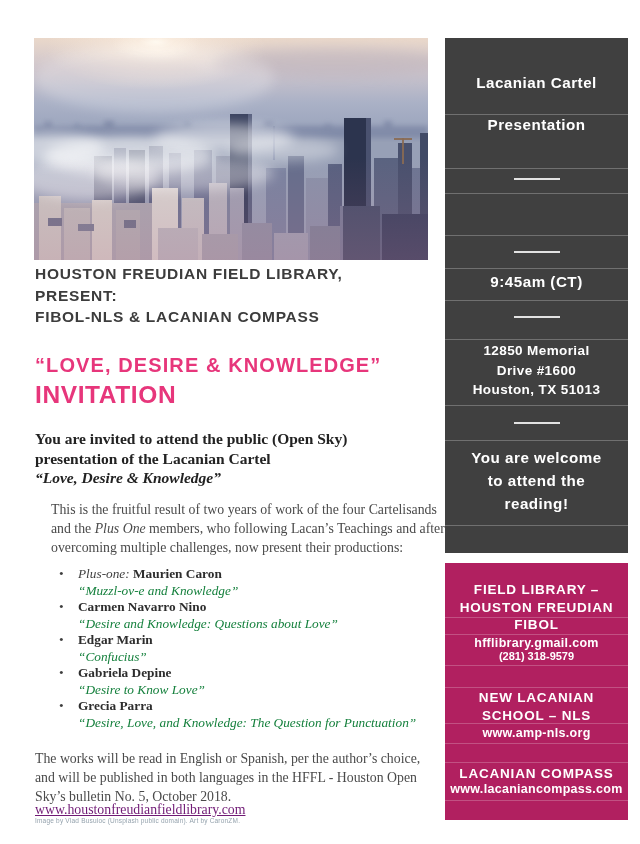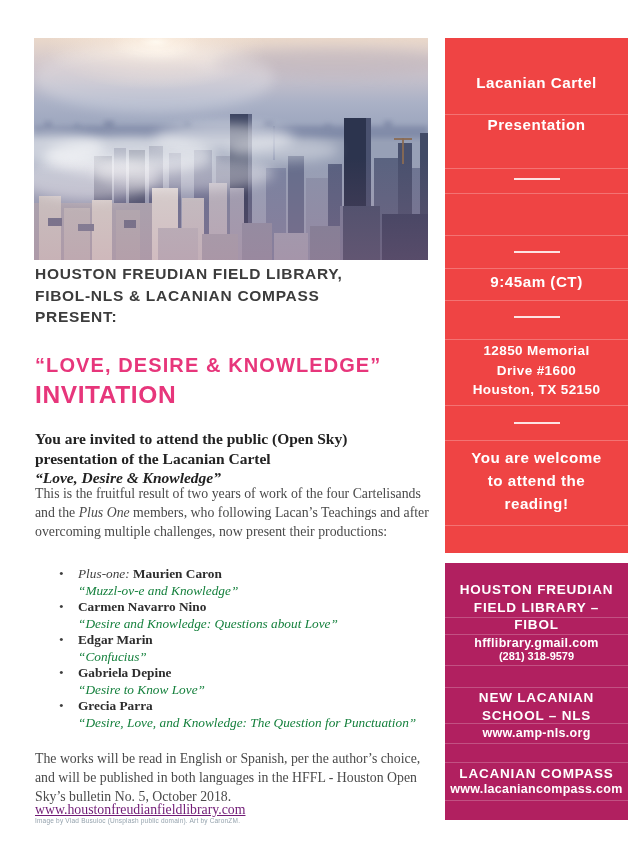--- a/index.html
+++ b/index.html
@@ -10,37 +10,37 @@
   .photo svg{display:block;width:100%;height:100%;}
   
   .presenters{position:absolute;left:35px;top:263px;width:398px;font-weight:bold;
               font-size:15.5px;line-height:21.5px;letter-spacing:.7px;color:#3c3c3c;}
   .title{position:absolute;left:35px;top:352px;color:#e7367b;font-weight:bold;}
   .title-quote{font-size:20px;line-height:27px;letter-spacing:1.1px;}
   .title-word{font-size:24.5px;line-height:31px;letter-spacing:.6px;}
   .invite{position:absolute;left:35px;top:429px;width:398px;font-family:"Liberation Serif",serif;
           font-weight:bold;font-size:15.5px;line-height:19.5px;color:#222222;}
   .invite .it{font-style:italic;}
-  .para{position:absolute;left:35px;top:484px;width:398px;margin:0;font-family:"Liberation Serif",serif;
+  .para{position:absolute;left:35px;top:484px;width:398px;margin:16px;font-family:"Liberation Serif",serif;
         font-size:13.8px;line-height:19px;color:#4a4a4a;}
   .para em{font-style:italic;}
   .bullets{position:absolute;left:59px;top:566px;width:364px;margin:0;padding:0;list-style:none;
            font-family:"Liberation Serif",serif;font-size:13.3px;line-height:16.5px;color:#3f3f3f;}
   .bullets li{display:flex;}
   .bm{width:19px;flex:0 0 19px;}
   .bn b{font-weight:bold;color:#2d2d2d;margin-top:30px;}
   .bp{font-style:italic;}
   .bw{font-style:italic;color:#15803d;}
   .closing{position:absolute;left:35px;top:749px;width:398px;margin:0;font-family:"Liberation Serif",serif;
            font-size:13.8px;line-height:19px;color:#4a4a4a;}
   .weblink{position:absolute;left:35px;top:802px;font-family:"Liberation Serif",serif;
            font-size:13.8px;color:#701a75;text-decoration:underline;}
   .credit{position:absolute;left:35px;top:817px;font-size:6.5px;letter-spacing:.2px;color:#94a2ad;}
   
-  .graybox{position:absolute;left:445px;top:38px;width:183px;height:515px;background:#ef4444;}
+  .graybox{position:absolute;left:445px;top:38px;width:183px;height:515px;background:#404040;}
   .gline,.addr,.welcome{position:absolute;left:0;width:100%;text-align:center;color:#ffffff;font-weight:bold;}
   .gline{font-size:15.2px;letter-spacing:.5px;}
   .addr{font-size:13.5px;line-height:19.5px;letter-spacing:.4px;}
   .welcome{font-size:15.2px;line-height:23px;letter-spacing:.5px;}
   .gsep{position:absolute;left:0;width:100%;height:1px;background:rgba(255,255,255,.25);}
   .gdash{position:absolute;left:50%;transform:translateX(-50%);width:46px;height:2px;background:rgba(255,255,255,.85);}
   
   .magbox{position:absolute;left:445px;top:563px;width:183px;height:257px;background:#b12060;}
   .mhead,.msub,.mphone{position:absolute;left:0;width:100%;text-align:center;color:#ffffff;font-weight:bold;}
   .mhead{font-size:13.5px;line-height:17.5px;letter-spacing:.8px;}
@@ -150,22 +150,22 @@
         <ellipse cx="250" cy="112" rx="55" ry="12" opacity="0.35" filter="url(#b2)"></ellipse>
         <ellipse cx="20" cy="110" rx="50" ry="16" opacity="0.5" filter="url(#b2)"></ellipse>
         <ellipse cx="120" cy="40" rx="120" ry="35" opacity="0.22" filter="url(#b2)"></ellipse>
       </g>
       <rect x="0" y="120" width="394" height="102" fill="url(#pinktint)"></rect>
     </svg>
   </div>
 
   <div class="presenters">
     <div>HOUSTON FREUDIAN FIELD LIBRARY,</div>
+    <div>PRESENT:</div>
     <div>FIBOL-NLS &amp; LACANIAN COMPASS</div>
-    <div>PRESENT:</div>
   </div>
 
   <div class="title">
     <div class="title-quote">“LOVE, DESIRE &amp; KNOWLEDGE”</div>
     <div class="title-word">INVITATION</div>
   </div>
 
   <div class="invite">
     <div>You are invited to attend the public (Open Sky)</div>
     <div>presentation of the Lacanian Cartel</div>
@@ -226,37 +226,37 @@
     <div class="gsep" style="top:197px"></div>
     <div class="gdash" style="top:213px"></div>
     <div class="gsep" style="top:230px"></div>
     <div class="gline" style="top:235px">9:45am (CT)</div>
     <div class="gsep" style="top:262px"></div>
     <div class="gdash" style="top:278px"></div>
     <div class="gsep" style="top:301px"></div>
     <div class="addr" style="top:303px">
       <div>12850 Memorial</div>
       <div>Drive #1600</div>
-      <div>Houston, TX 52150</div>
+      <div>Houston, TX 51013</div>
     </div>
     <div class="gsep" style="top:367px"></div>
     <div class="gdash" style="top:384px"></div>
     <div class="gsep" style="top:402px"></div>
     <div class="welcome" style="top:408px">
       <div>You are welcome</div>
       <div>to attend the</div>
       <div>reading!</div>
     </div>
     <div class="gsep" style="top:487px"></div>
   </div>
 
   <div class="magbox">
     <div class="mhead" style="top:18px">
+      <div>FIELD LIBRARY –</div>
       <div>HOUSTON FREUDIAN</div>
-      <div>FIELD LIBRARY –</div>
       <div>FIBOL</div>
     </div>
     <div class="msep" style="top:54px"></div>
     <div class="msep" style="top:71px"></div>
     <div class="msub" style="top:73px">hfflibrary.gmail.com</div>
     <div class="mphone" style="top:87px">(281) 318-9579</div>
     <div class="msep" style="top:102px"></div>
     <div class="msep" style="top:124px"></div>
     <div class="mhead" style="top:126px">
       <div>NEW LACANIAN</div>

